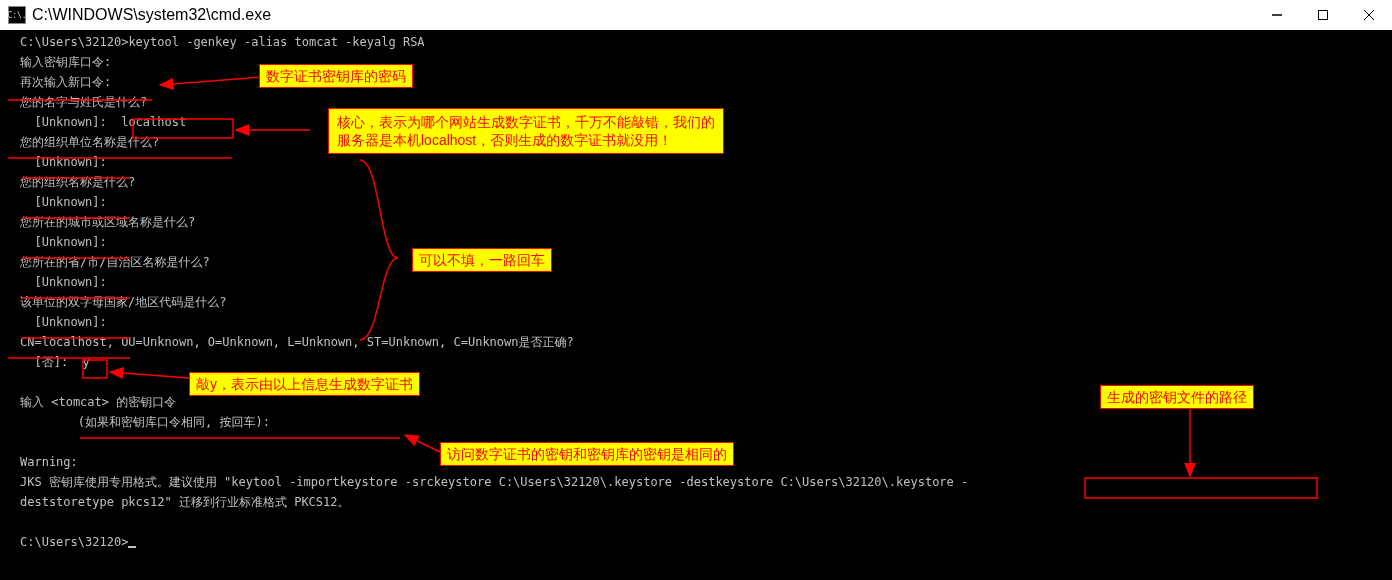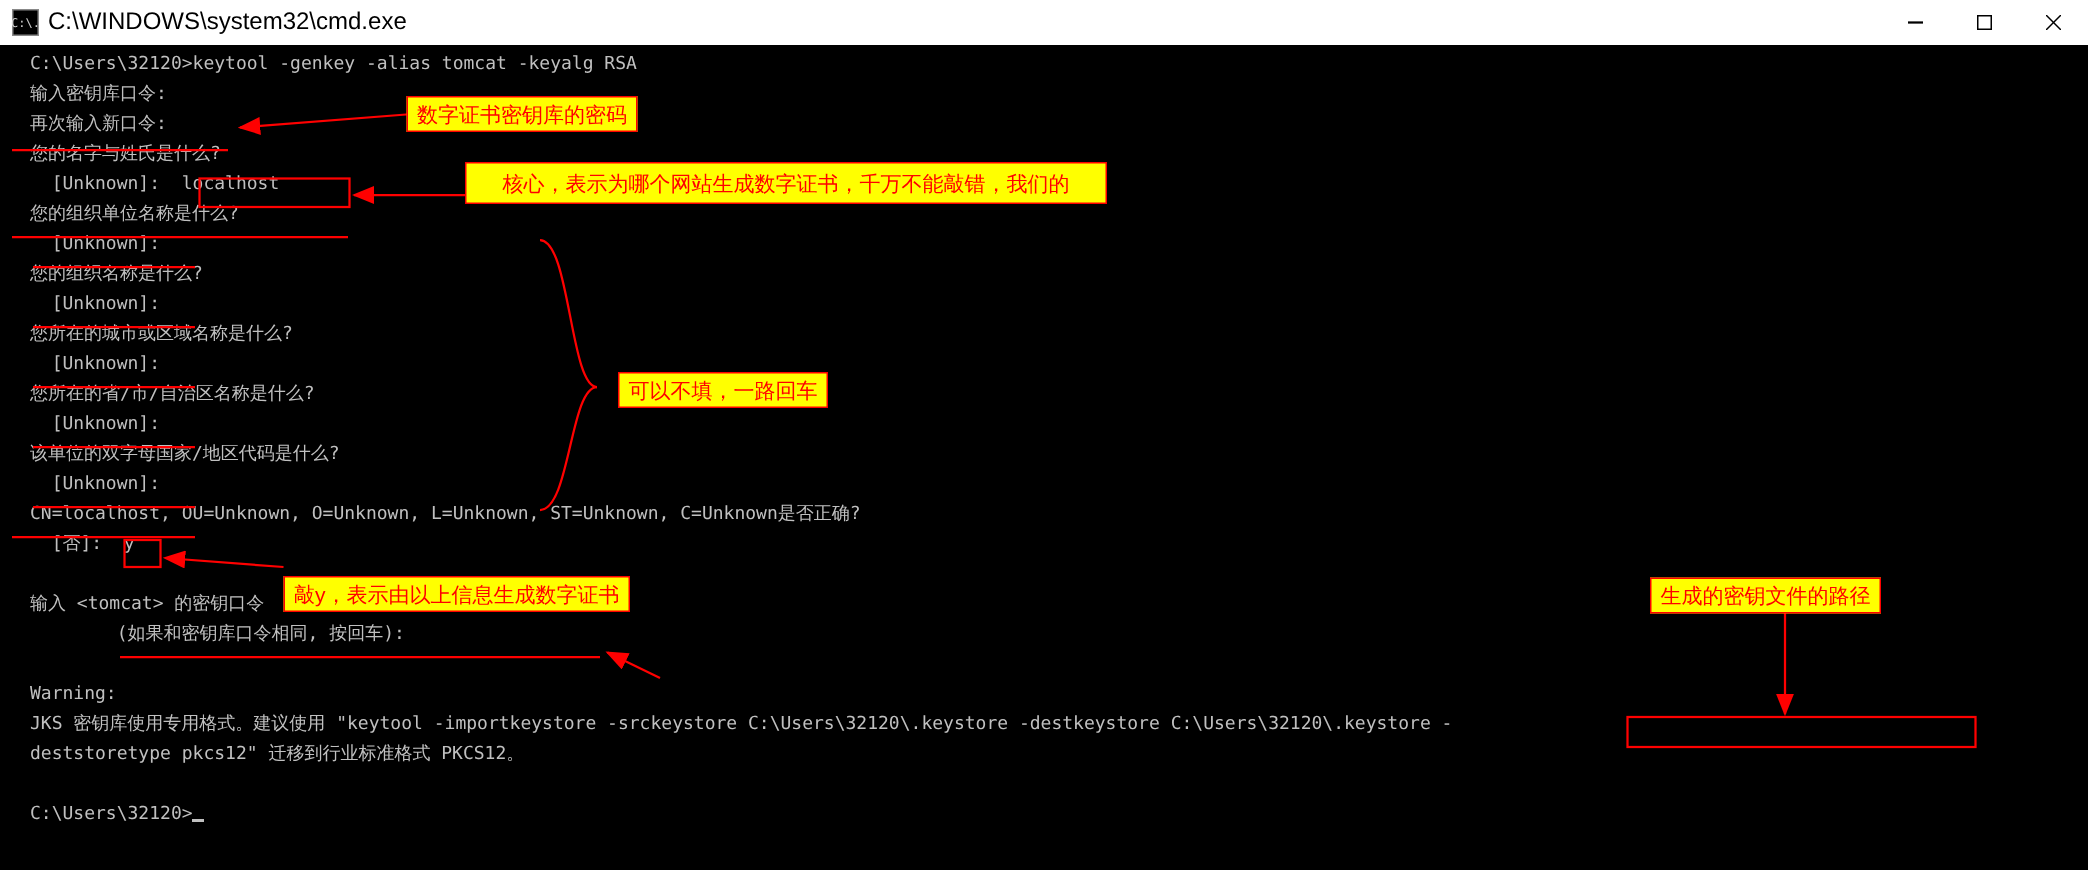--- a/index.html
+++ b/index.html
@@ -68,36 +68,40 @@
 <span></span>
 <span>输入 &lt;tomcat&gt; 的密钥口令</span>
 <span>        (如果和密钥库口令相同, 按回车):</span>
 <span></span>
 <span>Warning:</span>
 <span>JKS 密钥库使用专用格式。建议使用 "keytool -importkeystore -srckeystore C:\Users\32120\.keystore -destkeystore </span><span>C:\Users\32120\.keystore</span><span> -</span>
 <span>deststoretype pkcs12" 迁移到行业标准格式 PKCS12。</span>
 <span></span>
 <span>C:\Users\32120&gt;</span><span class="cursor"></span></div>
 
-  <div class="ann" style="left:271px; top:64px;">
+  <div class="ann" style="left:259px; top:64px;">
     <span>数字证书密钥库的密码</span>
   </div>
 
-  <div class="ann" style="left:310px; top:108px; padding:4px 24px;">
+  <div class="ann" style="left:328px; top:108px; padding:4px 8px;">
     <div>核心，表示为哪个网站生成数字证书，千万不能敲错，我们的</div>
+    <div>服务器是本机localhost，否则生成的数字证书就没用！</div>
   </div>
 
   <div class="ann" style="left:412px; top:248px;">
     <span>可以不填，一路回车</span>
   </div>
 
-  <div class="ann" style="left:189px; top:384px;">
+  <div class="ann" style="left:189px; top:372px;">
     <span>敲y，表示由以上信息生成数字证书</span>
   </div>
 
+  <div class="ann" style="left:440px; top:442px;">
+    <span>访问数字证书的密钥和密钥库的密钥是相同的</span>
+  </div>
 
   <div class="ann" style="left:1100px; top:385px;">
     <span>生成的密钥文件的路径</span>
   </div>
 
   <svg class="svg-overlay">
     <defs>
       <marker id="ah" markerWidth="10" markerHeight="8" refX="9" refY="4" orient="auto">
         <path d="M0,0 L10,4 L0,8 Z" fill="#ff0000"></path>
       </marker>

